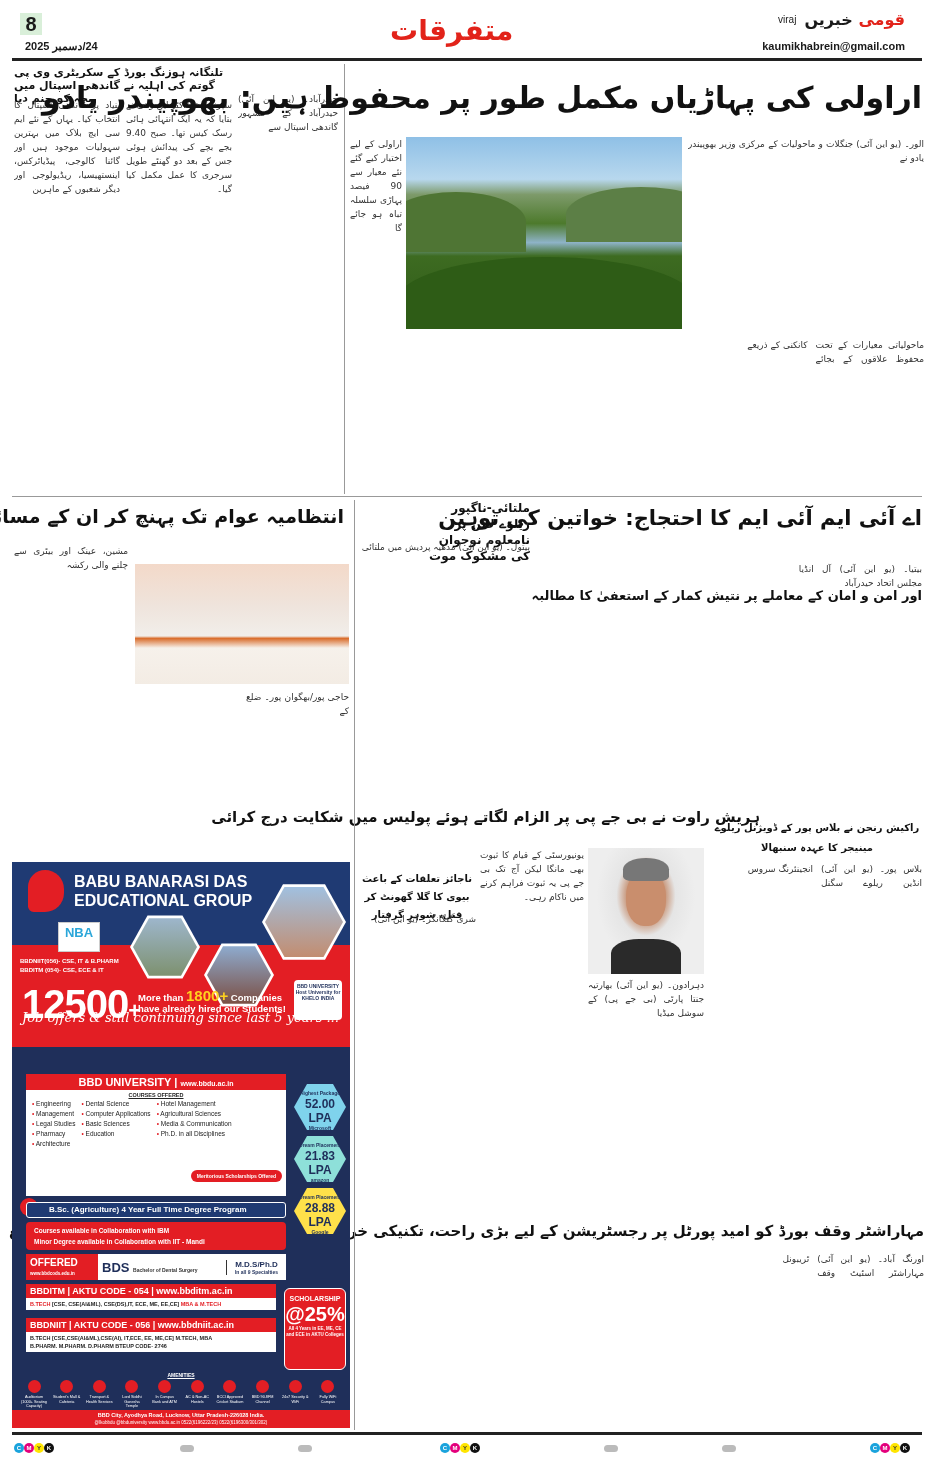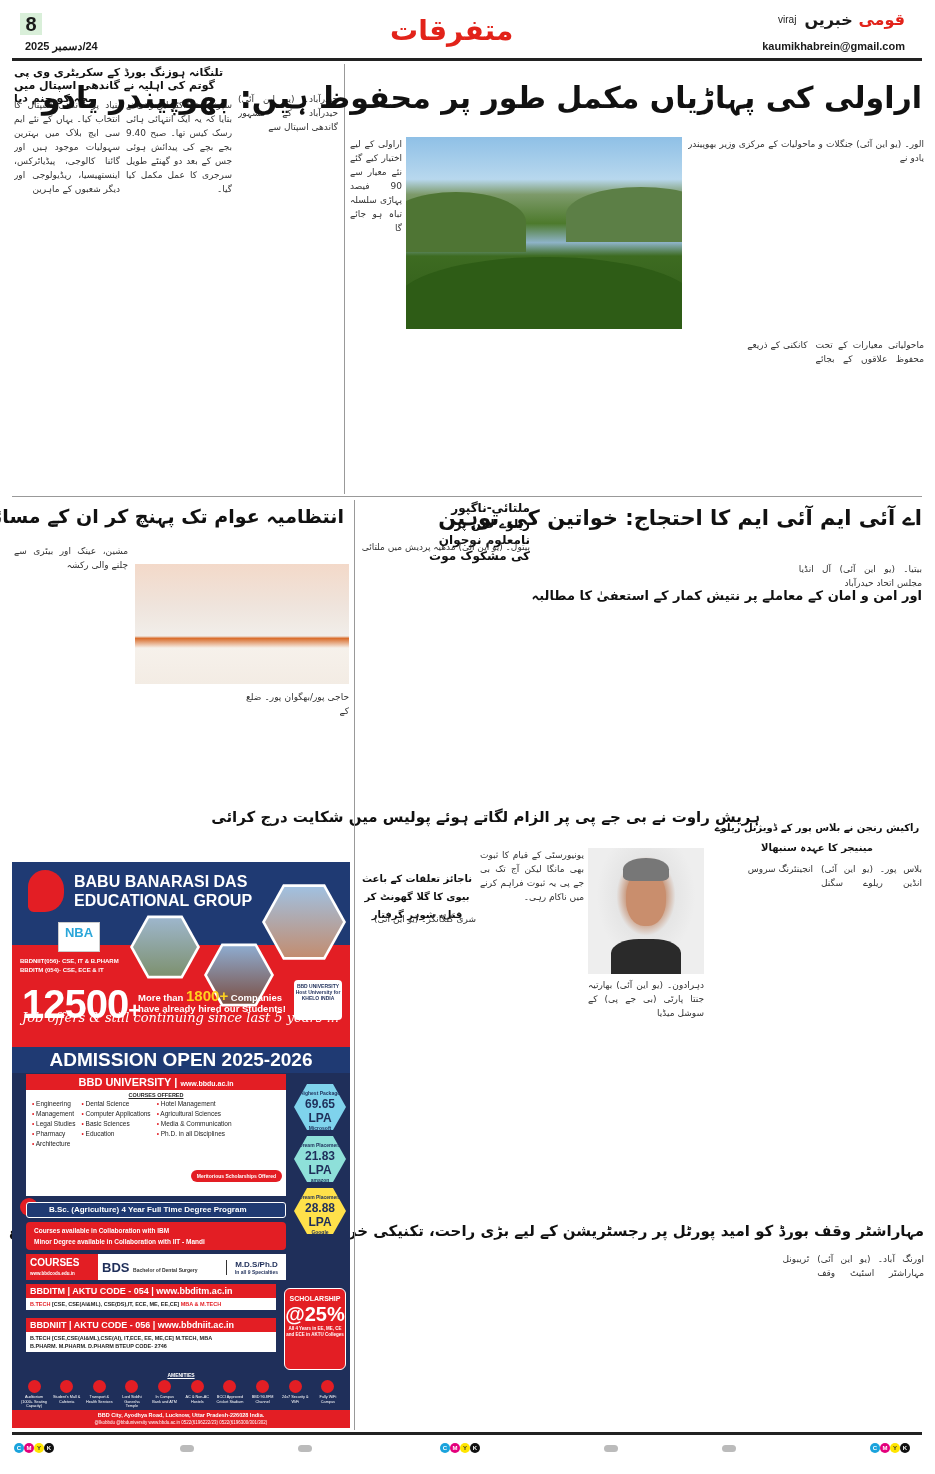--- a/index.html
+++ b/index.html
@@ -203,21 +203,20 @@
   <div class="hex" style="left:250px; top:18px; width:84px; height:84px;">
       <div class="in" style="background:linear-gradient(180deg,#9fc3e6,#c48a6a);"></div>
     </div>
   <div class="ad-big"><span>12500</span><span class="plus">+</span></div>
   <div class="ad-hired">
     <span>More than</span> <span class="y">1800+</span> <span>Companies</span><br>
     <span>have already hired our Students!</span>
   </div>
   <div class="ad-job">Job offers &amp; still continuing since last 5 years ...</div>
   <div class="ad-khelo">BBD UNIVERSITY Host University for KHELO INDIA</div>
-  <div class="ad-admission">ADMISSION OPEN 2025-2026</div>
 
   <div class="ad-uni">
     <div class="ad-uni-head"><span>BBD UNIVERSITY</span> | <span class="url">www.bbdu.ac.in</span></div>
     <div class="ad-courses-title">COURSES OFFERED</div>
     <div class="ad-courses">
       <ul>
           <li>Engineering</li>
           <li>Management</li>
           <li>Legal Studies</li>
           <li>Pharmacy</li>
@@ -235,21 +234,21 @@
           <li>Media &amp; Communication</li>
           <li>Ph.D. in all Disciplines</li>
         </ul>
     </div>
     <div class="ad-merit">Meritorious Scholarships Offered</div>
   </div>
 
   <div class="ad-badges">
     <div class="b" style="top:222px; background:#7fd3ec;">
         <div>Highest Package</div>
-        <div class="v">69.65 LPA</div>
+        <div class="v">52.00 LPA</div>
         <div>Microsoft</div>
       </div>
     <div class="b" style="top:274px; background:#8ee0d9;">
         <div>Dream Placement</div>
         <div class="v">21.83 LPA</div>
         <div>amazon</div>
       </div>
     <div class="b" style="top:326px; background:#ffe14a;">
         <div>Dream Placement</div>
         <div class="v">28.88 LPA</div>
@@ -258,21 +257,21 @@
   </div>
 
   <div class="ad-bsc-badge"></div>
   <div class="ad-bsc">B.Sc. (Agriculture) 4 Year Full Time Degree Program</div>
   <div class="ad-collab">
     <div>Courses available in Collaboration with IBM</div>
     <div>Minor Degree available in Collaboration with IIT - Mandi</div>
   </div>
 
   <div class="ad-cods">
-    <div class="l"><span>COURSES</span><small>www.bbdcods.edu.in</small></div>
+    <div class="l"><span>OFFERED</span><small>www.bbdcods.edu.in</small></div>
     <div class="m"><span>BDS</span> <small>Bachelor of Dental Surgery</small></div>
     <div class="r">
         <div>M.D.S/Ph.D</div>
         <div style="font-size:5px;">In all 9 Specialties</div>
       </div>
   </div>
 
   <div class="ad-inst" style="top:422px;">
     <div class="h">BBDITM | AKTU CODE - 054 | www.bbditm.ac.in</div>
     <div class="b2"><span class="r">B.TECH</span> <span>[CSE, CSE(AI&amp;ML), CSE(DS),IT, ECE, ME, EE,CE]</span> <span class="r">MBA &amp; M.TECH</span></div>

